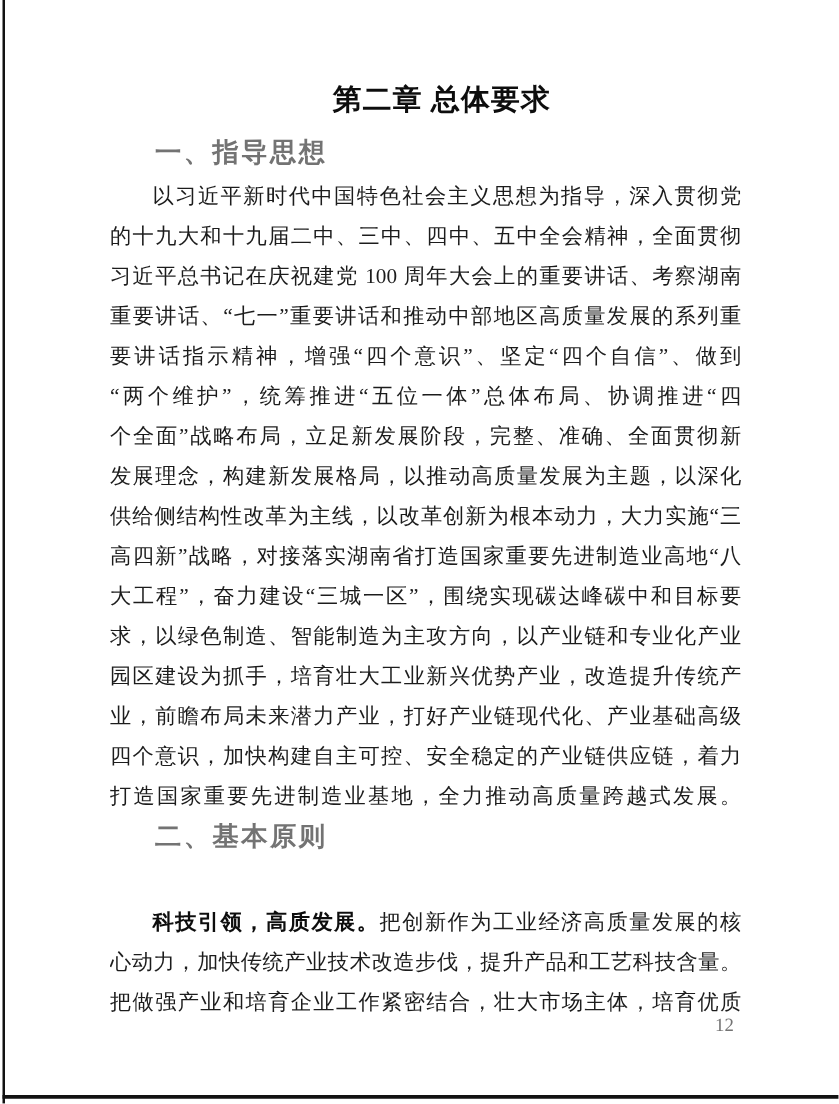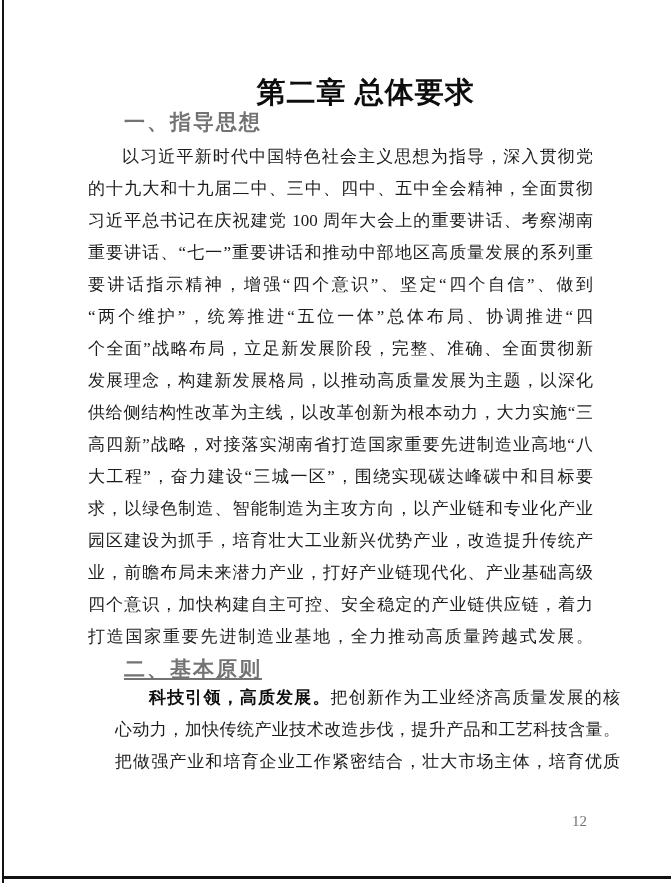--- a/index.html
+++ b/index.html
@@ -32,49 +32,49 @@
     height: 3px;
     background: #121212;
   }
   .title {
     position: absolute;
     top: 64px;
     left: 88px;
     width: 505px;
     padding-left: 26px;
     box-sizing: border-box;
-    margin: 12px;
+    margin: 0;
     text-align: center;
-    font-size: 29px;
+    font-size: 23px;
     font-weight: bold;
     line-height: 32px;
     letter-spacing: 1px;
     color: #0d0d0d;
   }
   .sec-heading {
     position: absolute;
     left: 124px;
     margin: 0;
     font-size: 21px;
     font-weight: bold;
     line-height: 32px;
     letter-spacing: 2px;
     color: #737373;
   }
   .sec-heading.h1 { top: 106px; }
-  .sec-heading.h2 { top: 653px; text-decoration: underline; }
+  .sec-heading.h2 { top: 653px; }
   .para {
     position: absolute;
     left: 88px;
     width: 505px;
     font-size: 17px;
     color: #1c1c1c;
   }
   .para.p1 { top: 141px; }
-  .para.p2 { top: 682px; margin-left: 27px; }
+  .para.p2 { top: 722px; }
   .ln {
     height: 32px;
     line-height: 32px;
     overflow: hidden;
     text-align: justify;
     text-align-last: justify;
     white-space: normal;
   }
   .ln.indent { text-indent: 34px; }
   .lead-bold { font-weight: bold; color: #0d0d0d; }

